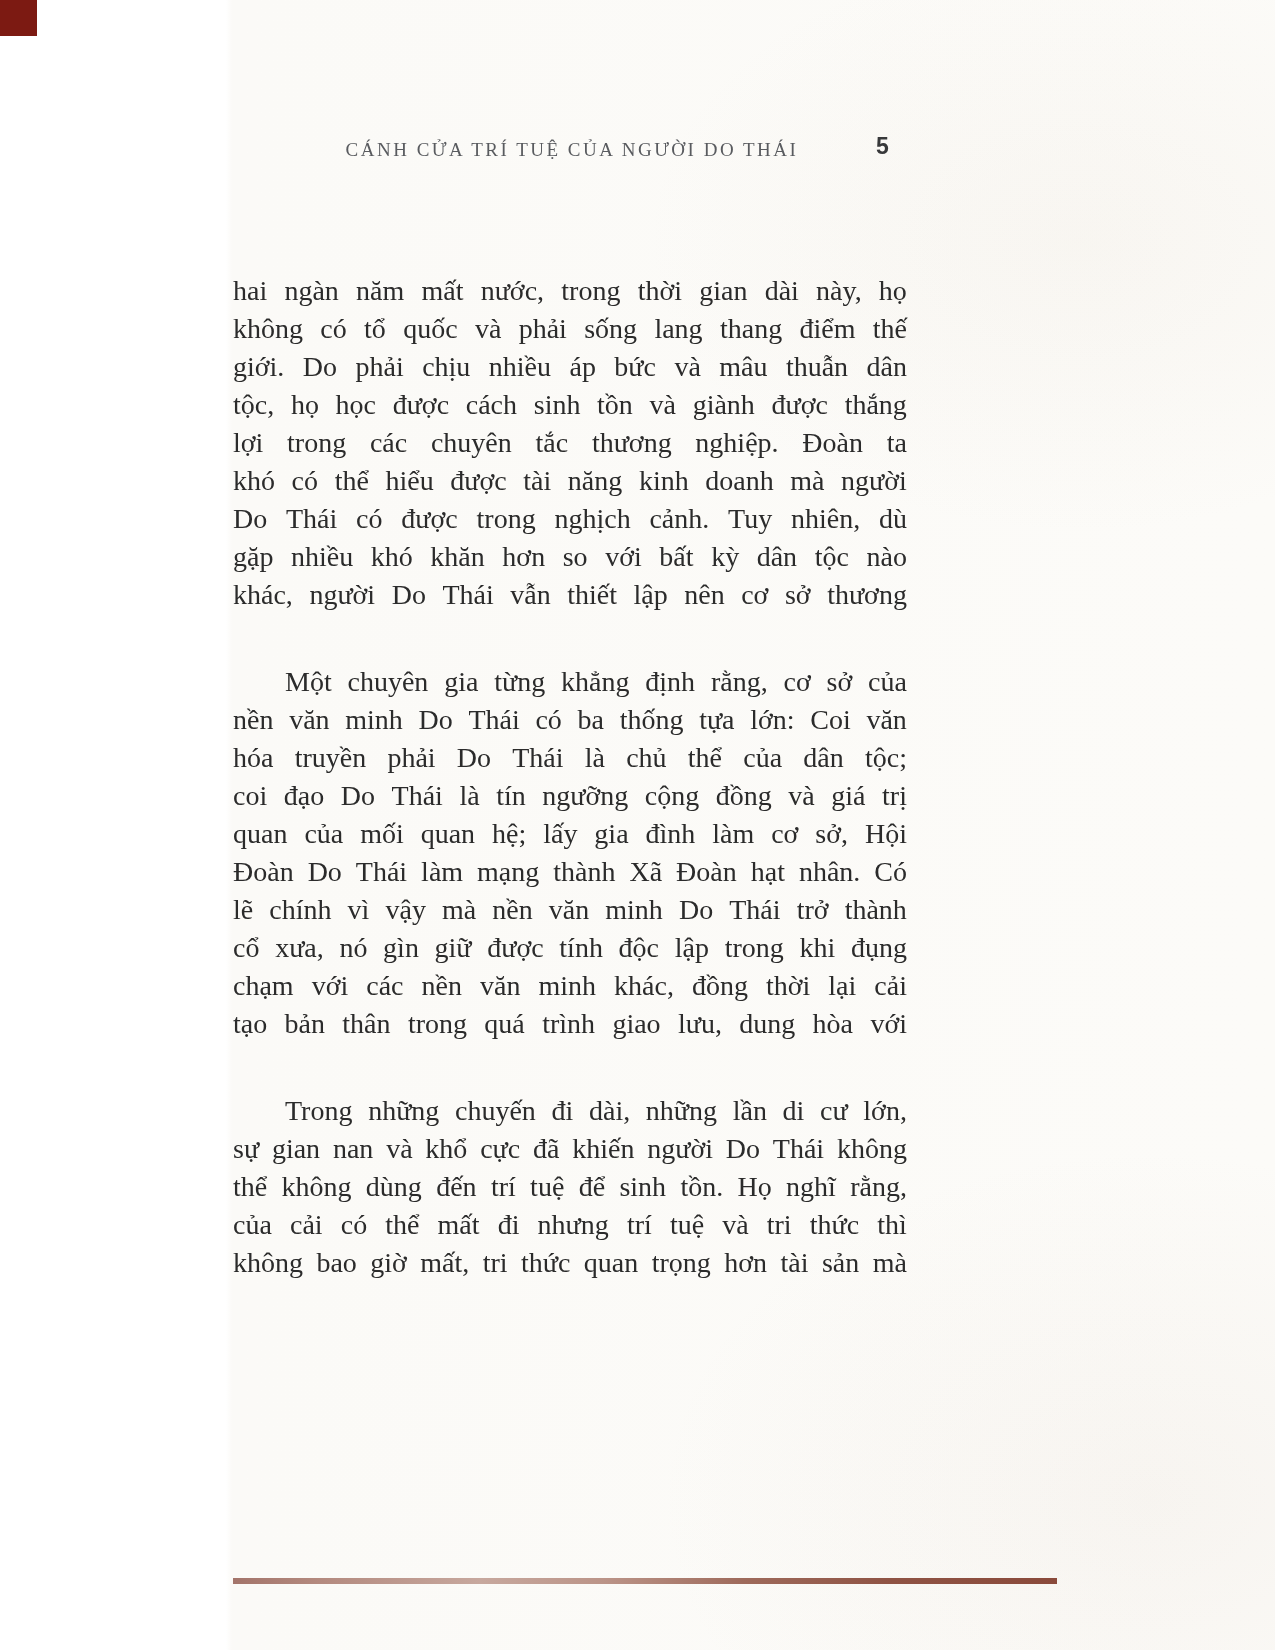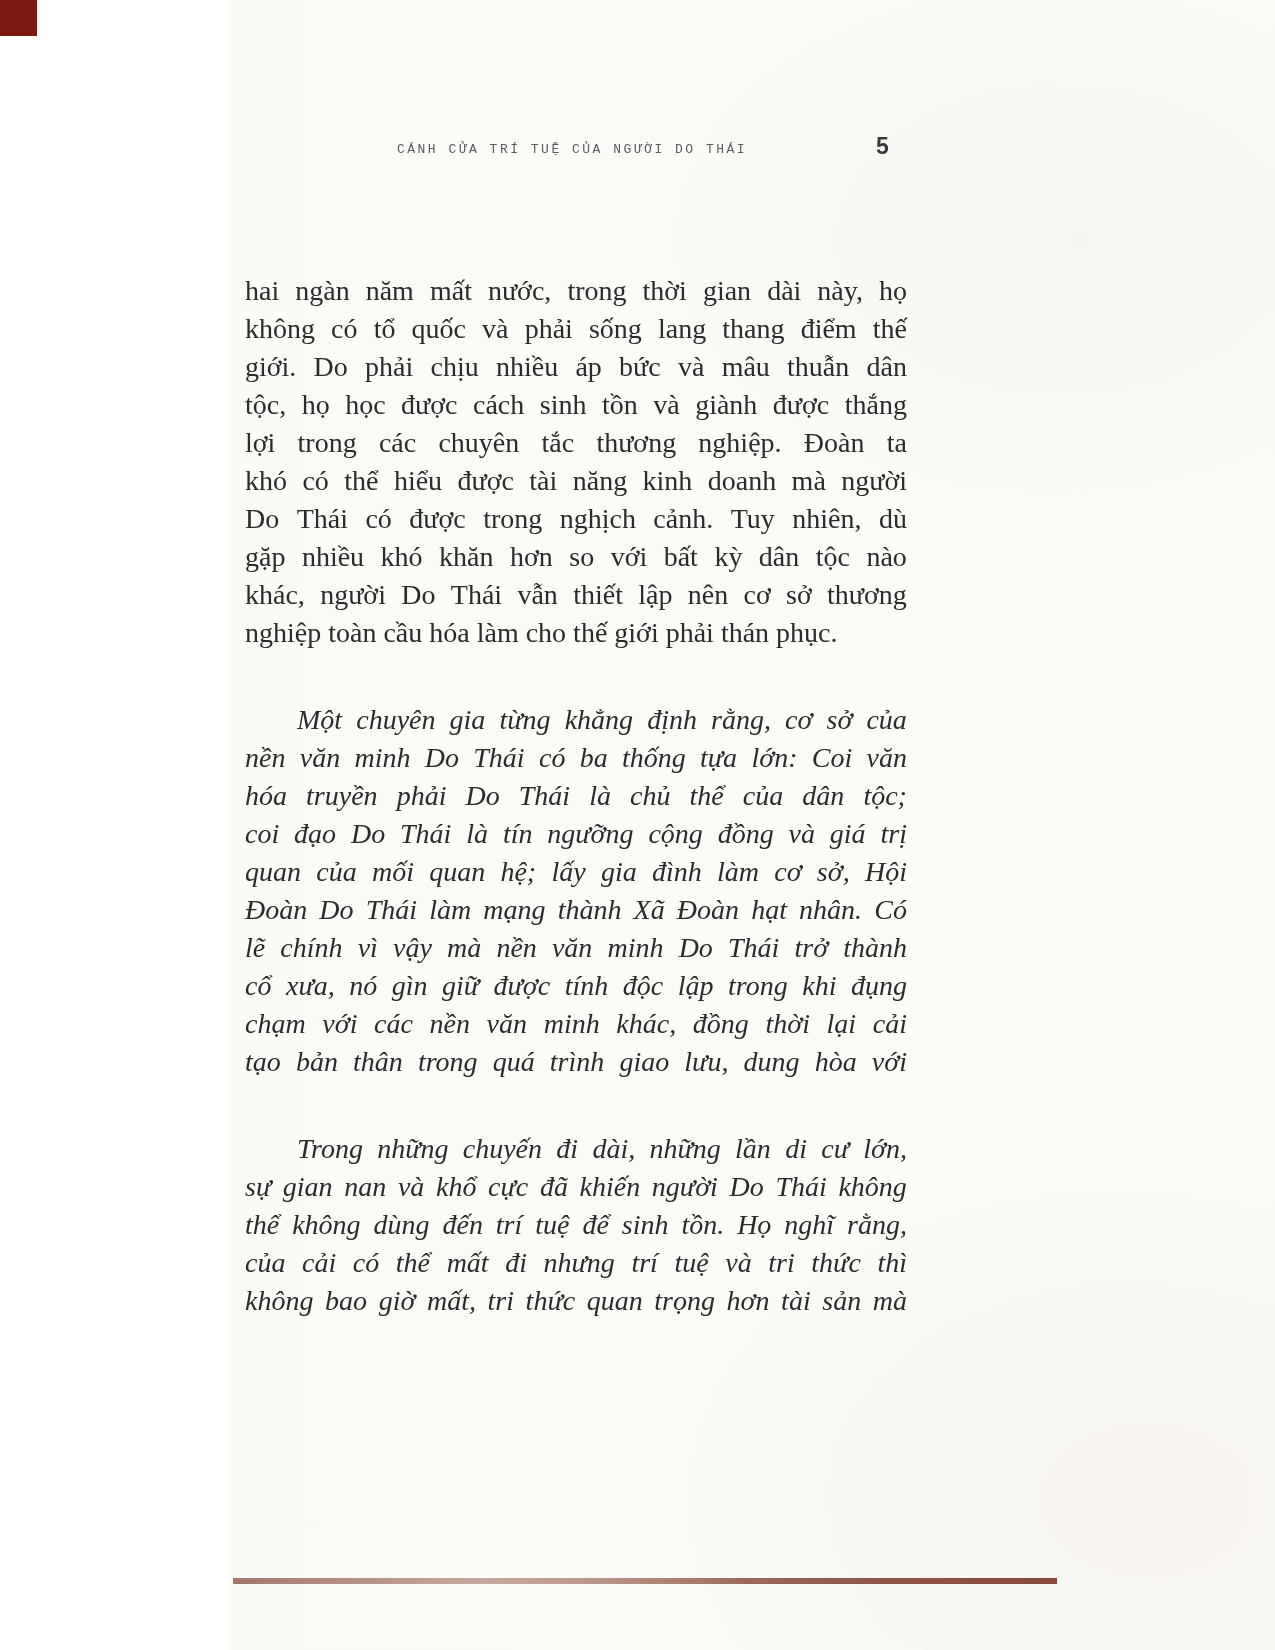--- a/index.html
+++ b/index.html
@@ -20,46 +20,45 @@
     position:absolute; left:0; top:0;
     width:37px; height:36px;
     background:var(--corner-mark, #7c1a12);
   }
 
   
   .running-title {
     position:absolute;
     left:235px; top:138px; width:674px;
     text-align:center;
-    font-family:Liberation Mono, monospace;
-    font-size:13px; line-height:24px;
+    font-family:Liberation Serif, serif;
+    font-size:19px; line-height:24px;
     letter-spacing:2.5px;
     color:var(--header-text, #595b5f);
   }
   .page-number {
     position:absolute;
     left:876px; top:133px;
     font-family:"Liberation Sans","DejaVu Sans",sans-serif;
     font-size:23px; font-weight:bold;
     color:var(--number-text, #37383a);
   }
 
   
   .body-text {
     position:absolute;
     left:233px; top:272px; width:674px;
     color:var(--body-text, #2b2b2b);
     font-size:28px;
   }
-  .para + .para { margin-top:49px;font-style:italic; }
+  .para + .para { margin-top:49px; }
   .line {
     display:flex; justify-content:space-between; align-items:center;
     height:38px; line-height:38px;
     white-space:nowrap;
-    margin-left:12px;
   }
   .line span { white-space:nowrap; }
   .line.last { display:block; }
   .line.first-indent { padding-left:52px; }
 
   
   .footer-rule {
     position:absolute;
     left:233px; top:1578px;
     width:824px; height:6px;
@@ -188,21 +187,20 @@
           <span>Do</span>
           <span>Thái</span>
           <span>vẫn</span>
           <span>thiết</span>
           <span>lập</span>
           <span>nên</span>
           <span>cơ</span>
           <span>sở</span>
           <span>thương</span>
         </div>
-        <div class="line last">nghiệp toàn cầu hóa làm cho thế giới phải thán phục.</div>
       </div>
       <div class="para">
         <div class="line first-indent">
           <span>Một</span>
           <span>chuyên</span>
           <span>gia</span>
           <span>từng</span>
           <span>khẳng</span>
           <span>định</span>
           <span>rằng,</span>

